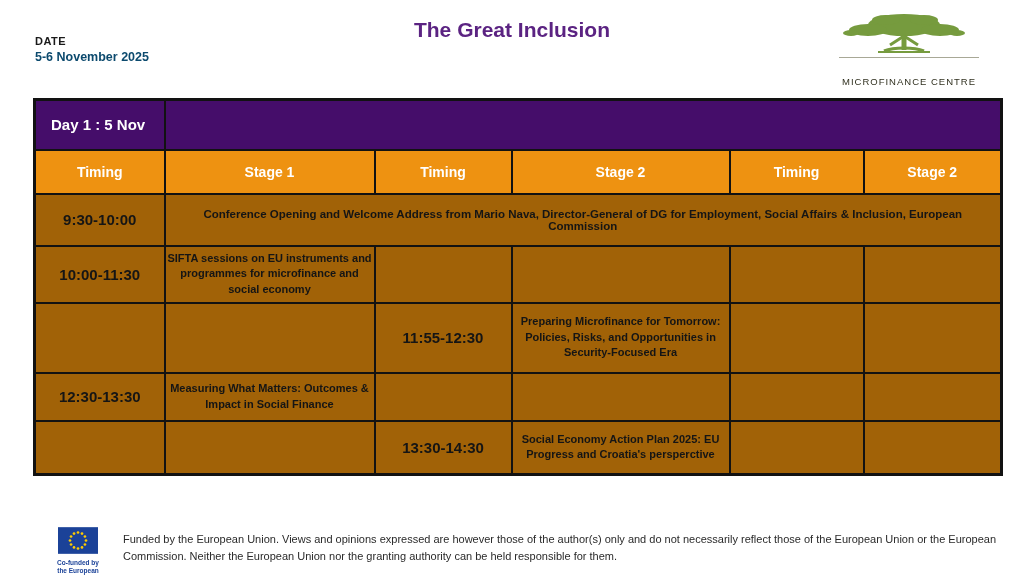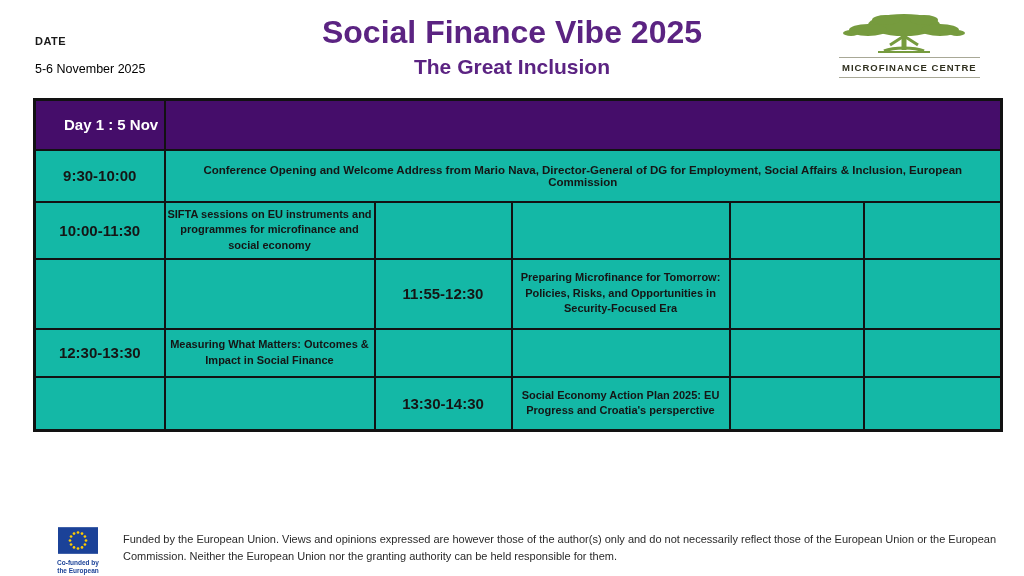--- a/index.html
+++ b/index.html
@@ -8,42 +8,42 @@
     position: relative;
     background: #ffffff;
     font-family: "Liberation Sans", sans-serif;
     color: #1a1a1a;
     overflow: hidden;
   }
 
   
   .date-block { position: absolute; left: 35px; top: 35px; }
   .date-label { font-size: 11px; font-weight: bold; letter-spacing: 0.5px; color: #1a1a1a; }
-  .date-value { font-size: 12.5px; font-weight: normal; color: #000000; margin-top: 15px; }
+  .date-value { font-size: 12.5px; font-weight: bold; color: #0c4a6e; margin-top: 3px; }
 
   .title-block { position: absolute; left: 0; top: 14px; width: 1024px; text-align: center; }
   .main-title { font-size: 32px; font-weight: 600; color: #5b2382; }
   .sub-title { font-size: 21px; font-weight: 600; color: #5b2382; margin-top: 4px; }
 
   .logo-block { position: absolute; right: 55px; top: 12px; width: 130px; text-align: center; }
   .logo-tree { display: block; margin: 0 auto; }
   .logo-text {
-    display: inline-block; margin-top: 1px; padding: 4px 3px;
-    font-size: 9.5px; font-weight: bold; letter-spacing: 1px; color: #30301f;
+    display: inline-block; margin-top: 1px; padding: 18px 3px;
+    font-size: 9.5px; font-weight: normal; letter-spacing: 1px; color: #30301f;
     border-top: 1px solid #a8a896; border-bottom: 1px solid #a8a896; white-space: nowrap;
   }
 
   
   .agenda { position: absolute; left: 33px; top: 98px; }
   table { border-collapse: collapse; table-layout: fixed; width: 967px; }
-  td { border: 2.5px solid #121212; overflow: hidden; vertical-align: middle; background: #14b8a6; }
+  td { border: 2.5px solid #121212; overflow: hidden; vertical-align: middle; background: #a16207; }
   table { border: 3px solid #121212; }
 
   tr.day-row td { background: #450d6a; height: 50px; }
-  .day-cell { color: #ffffff; font-weight: bold; font-size: 15px; padding-left: 28px; }
+  .day-cell { color: #ffffff; font-weight: bold; font-size: 15px; padding-left: 15px; }
 
   tr.head-row td { background: #ee9211; height: 44px; text-align: center; }
   .head-cell { color: #ffffff; font-weight: bold; font-size: 14px; }
 
   td.timing { font-weight: bold; font-size: 15px; text-align: center; color: #151515; }
   td.session { font-weight: bold; font-size: 11px; line-height: 1.4; text-align: center; color: #151515; padding: 3px 0; }
   td.span-session { font-weight: bold; font-size: 11.5px; text-align: center; color: #151515; padding: 10px 8px; }
 
   tr.r1 { height: 52px; }
   tr.r2 { height: 57px; }
@@ -62,21 +62,20 @@
 </style>
 </head>
 <body>
 
 <div class="date-block">
   <div class="date-label">DATE</div>
   <div class="date-value">5-6 November 2025</div>
 </div>
 
 <div class="title-block">
-  <div class="main-title">Social Finance Vibe 2025</div>
   <div class="sub-title">The Great Inclusion</div>
 </div>
 
 <div class="logo-block">
   <svg class="logo-tree" width="124" height="44" viewBox="0 0 124 44">
     <g fill="#769b3e">
       <ellipse cx="62" cy="13" rx="36" ry="11"></ellipse>
       <ellipse cx="26" cy="18" rx="19" ry="6"></ellipse>
       <ellipse cx="98" cy="18" rx="19" ry="6"></ellipse>
       <ellipse cx="9" cy="21" rx="8" ry="3"></ellipse>
@@ -101,20 +100,28 @@
         <col style="width:210px">
         <col style="width:137px">
       <col style="width:218px">
         <col style="width:134px">
         <col style="width:138px">
     </colgroup>
     <tbody>
       <tr class="day-row">
         <td class="day-cell">Day 1 : 5 Nov</td>
         <td colspan="5"></td>
+      </tr>
+      <tr class="head-row">
+        <td class="head-cell">Timing</td>
+        <td class="head-cell">Stage 1</td>
+        <td class="head-cell">Timing</td>
+        <td class="head-cell">Stage 2</td>
+        <td class="head-cell">Timing</td>
+        <td class="head-cell">Stage 2</td>
       </tr>
 
       <tr class="r1">
         <td class="timing">9:30-10:00</td>
         <td class="span-session" colspan="5">Conference Opening and Welcome Address from Mario Nava, Director-General of DG for Employment, Social Affairs &amp; Inclusion, European Commission</td>
       </tr>
 
       <tr class="r2">
         <td class="timing">10:00-11:30</td>
         <td class="session">SIFTA sessions on EU instruments and programmes for microfinance and social economy</td>

